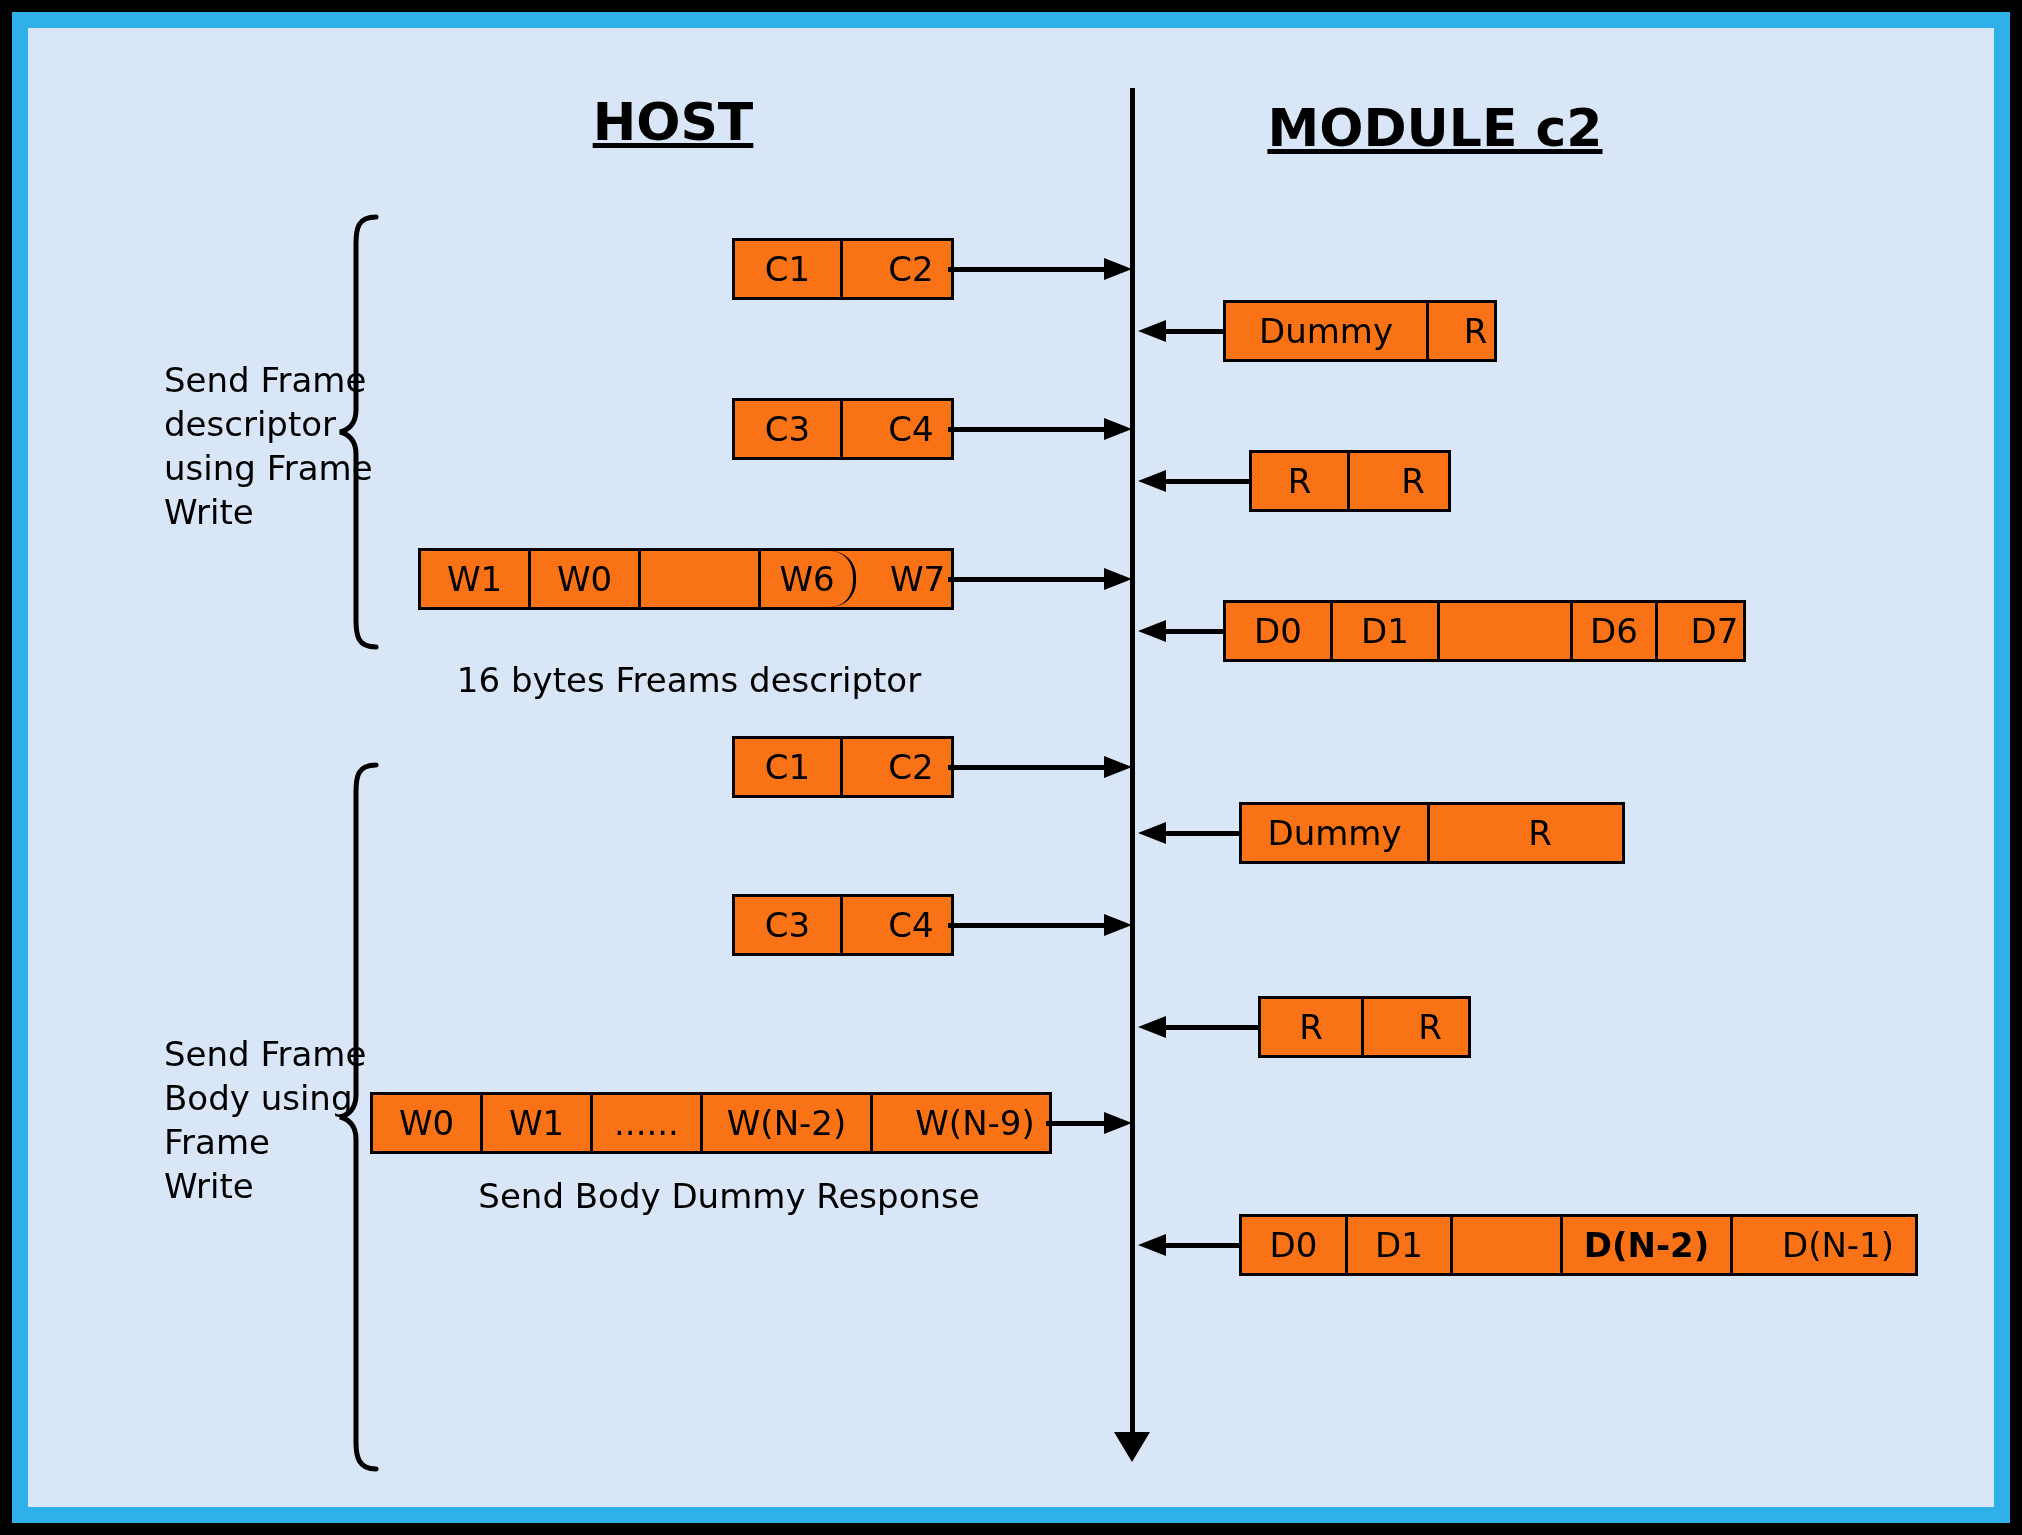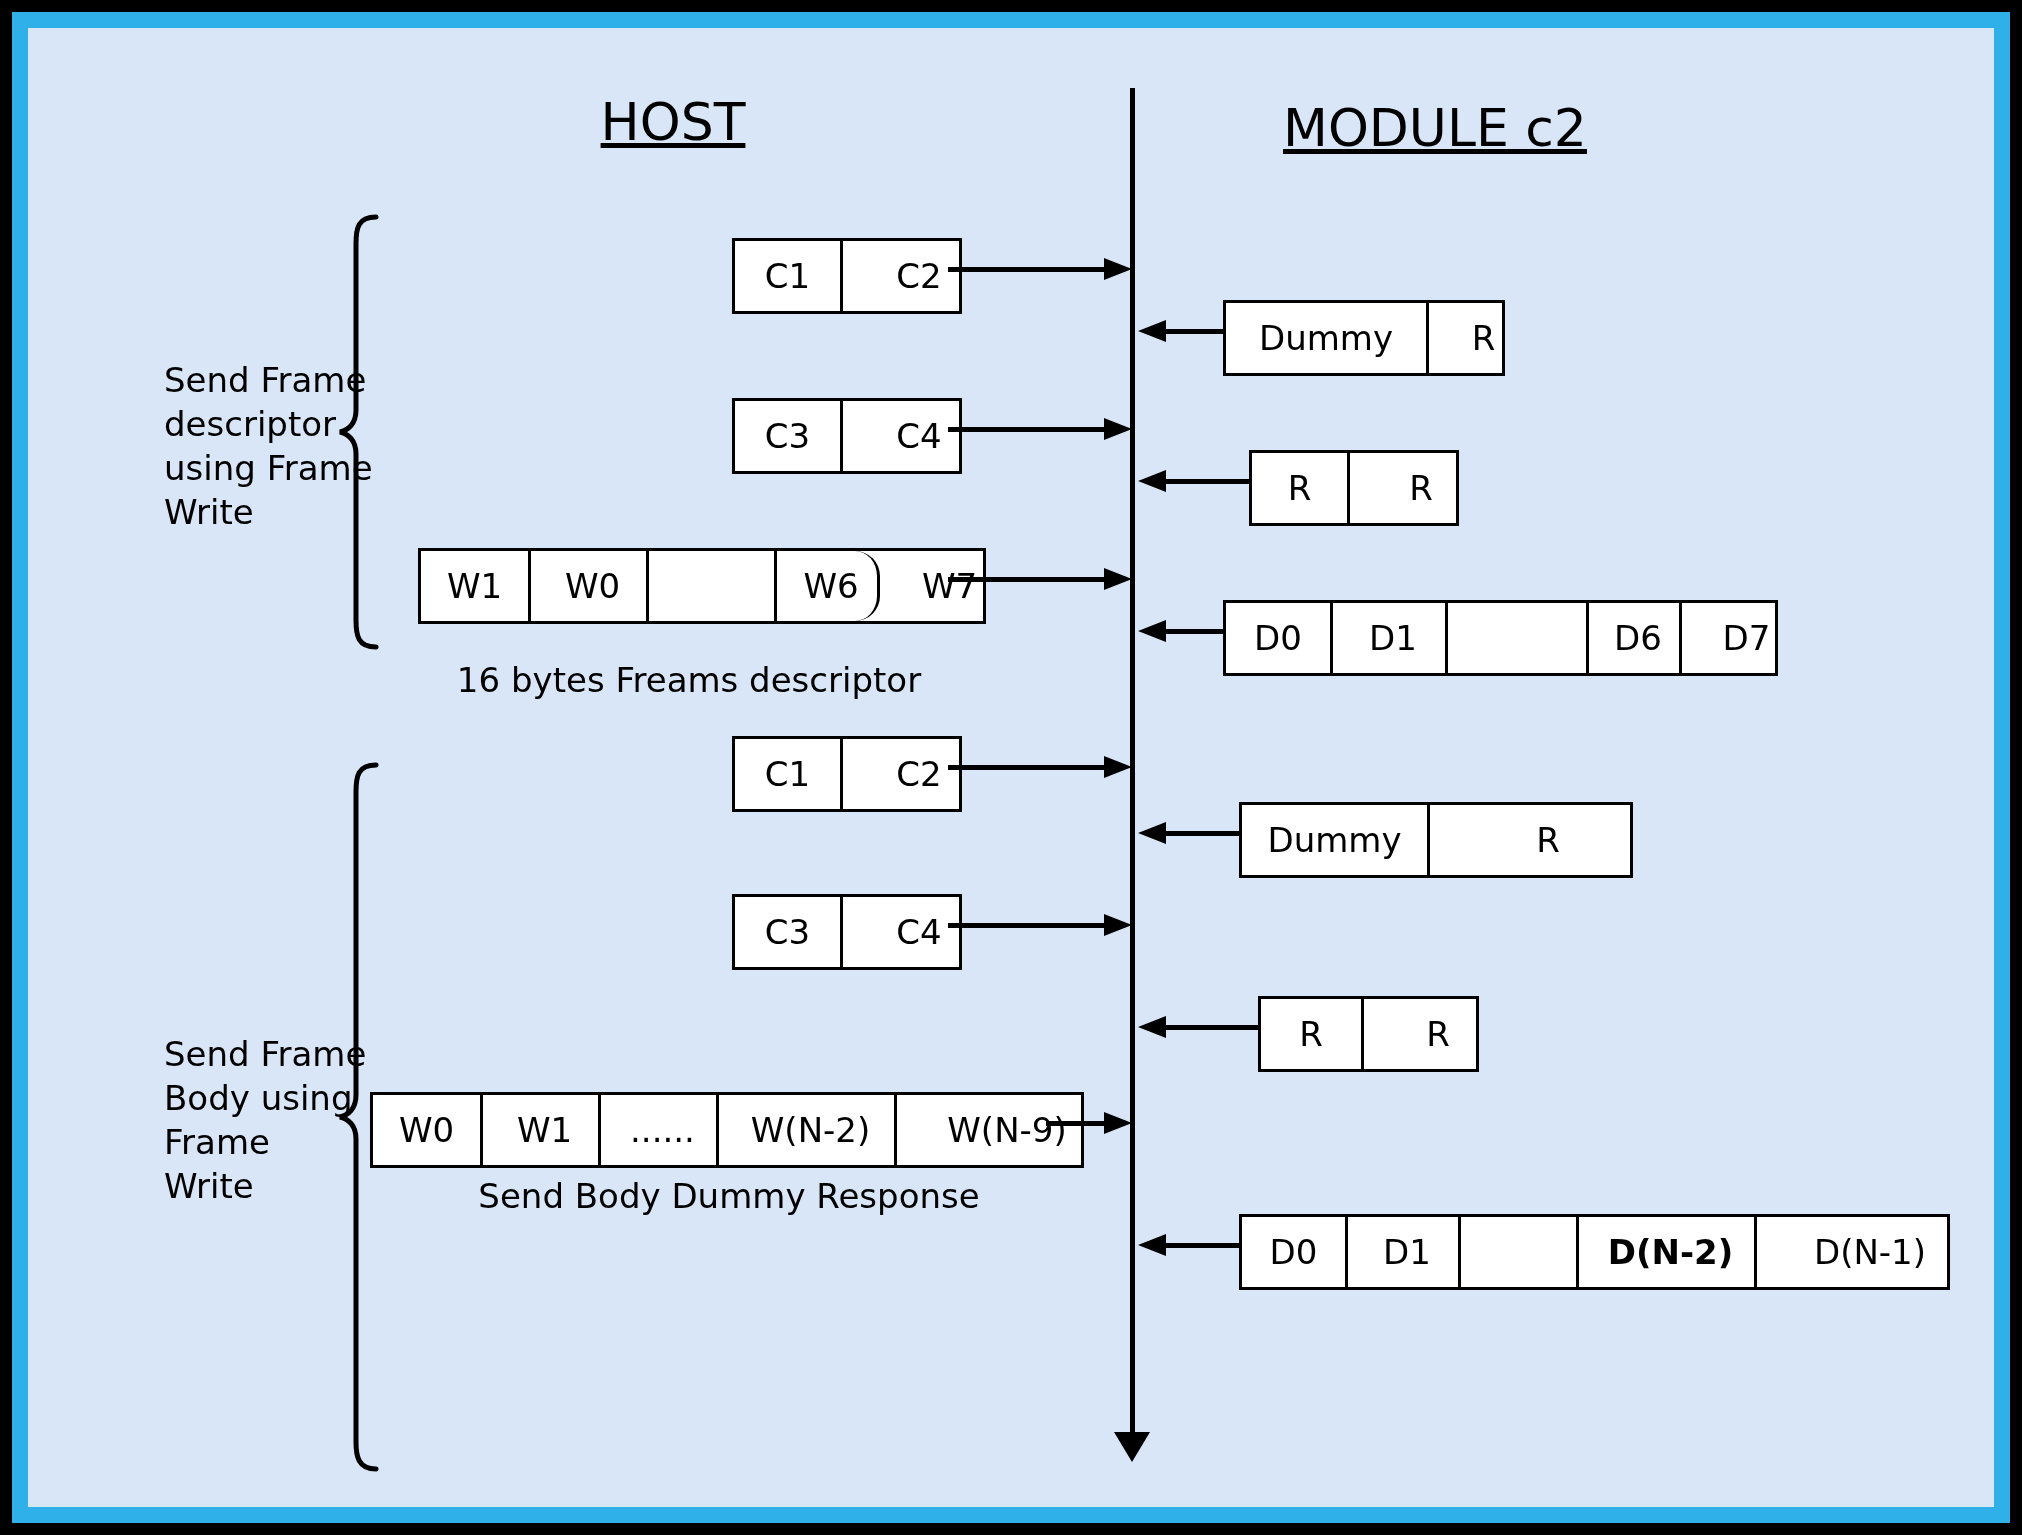--- a/index.html
+++ b/index.html
@@ -9,39 +9,39 @@
     background:#d9e6f7;
     position:relative;
     overflow:hidden;
     color:#000;
   }
   .border-black{position:absolute;inset:0;border:12px solid #000;pointer-events:none;z-index:50;}
   .border-cyan{position:absolute;inset:12px;border:16px solid #2fb0e9;pointer-events:none;z-index:49;}
 
   .title{
     position:absolute;
-    font-size:52px;font-weight:normal;
+    font-size:52px;font-weight:bold;
     text-decoration:underline;
     text-decoration-thickness:5px;
     text-align:center;
   }
   #host-title{left:473px;top:92px;width:400px;}
   #module-title{left:1225px;top:98px;width:420px;}
 
   .timeline{position:absolute;left:1130px;top:88px;width:5px;height:1350px;background:#000;}
   .timeline-arrowhead{
     position:absolute;left:1114px;top:1432px;width:0;height:0;
     border-left:18px solid transparent;border-right:18px solid transparent;
     border-top:30px solid #000;
   }
 
   .box{
     position:absolute;display:flex;
-    background:#ffffff;border:3px solid #000;
-    height:76px;box-sizing:border-box;gap:8px;
+    background:#f97316;border:3px solid #000;
+    height:62px;box-sizing:border-box;
   }
   .cell{
     border-right:3px solid #000;
     display:flex;align-items:center;justify-content:center;
     font-size:34px;box-sizing:border-box;
   }
   .cell:last-child{border-right:none;padding-left:28px;}
 
   .arrow{position:absolute;height:22px;}
   .arrow .shaft{position:absolute;background:#000;height:5px;top:9px;}

